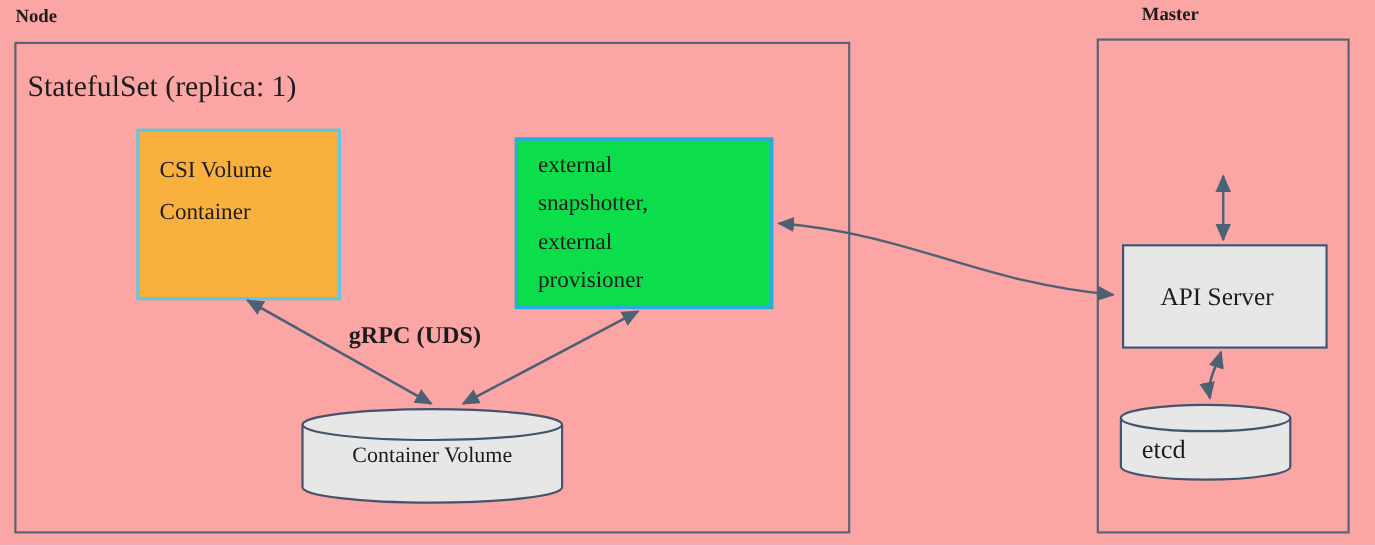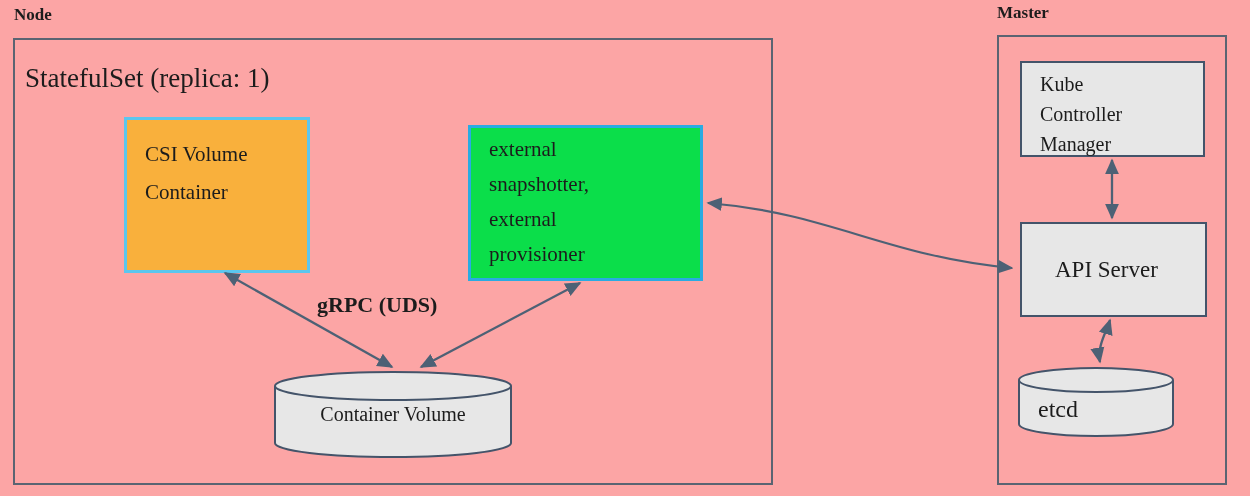--- a/index.html
+++ b/index.html
@@ -53,46 +53,41 @@
       <path d="M 275 386 L 275 443 A 118 14 0 0 0 511 443 L 511 386" style="fill:var(--gray-fill); stroke:var(--gray-border); stroke-width:2;"></path>
       <ellipse cx="393" cy="386" rx="118" ry="14" style="fill:var(--gray-fill); stroke:var(--gray-border); stroke-width:2;"></ellipse>
     </g>
     <g>
       <path d="M 1019 380 L 1019 424 A 77 12 0 0 0 1173 424 L 1173 380" style="fill:var(--gray-fill); stroke:var(--gray-border); stroke-width:2;"></path>
       <ellipse cx="1096" cy="380" rx="77" ry="12" style="fill:var(--gray-fill); stroke:var(--gray-border); stroke-width:2;"></ellipse>
     </g>
   </svg>
 
   <div class="abs region-label" style="left:14px; top:5px;">Node</div>
-  <div class="abs region-label" style="left:997px; top:3px;">Master</div>
+  <div class="abs region-label" style="left:1038px; top:3px;">Master</div>
 
   <div class="abs outer-box" style="left:13px; top:38px; width:760px; height:447px;"></div>
   <div class="abs statefulset-title" style="left:25px; top:47px;">StatefulSet (replica: 1)</div>
 
   <div class="abs fill-box csi-box">
     <span class="line">CSI Volume</span>
     <span class="line">Container</span>
   </div>
 
   <div class="abs fill-box sidecar-box">
     <span class="line">external</span>
     <span class="line">snapshotter,</span>
     <span class="line">external</span>
     <span class="line">provisioner</span>
   </div>
 
   <div class="abs grpc-label">gRPC (UDS)</div>
   <div class="abs emptydir-label">Container Volume</div>
 
   <div class="abs outer-box" style="left:997px; top:35px; width:230px; height:450px;"></div>
-  <div class="abs gray-box kcm-box">
-    <span class="line">Kube</span>
-    <span class="line">Controller</span>
-    <span class="line">Manager</span>
-  </div>
   <div class="abs gray-box api-box">
     <span>API Server</span>
   </div>
   <div class="abs etcd-label">etcd</div>
 
   <svg class="layer arrow-layer" viewBox="0 0 1250 496">
     <defs>
       <marker id="ah" viewBox="0 0 10 10" refX="9" refY="5" markerWidth="7" markerHeight="7" orient="auto-start-reverse">
         <path d="M 0 0.6 L 10 5 L 0 9.4 z" style="fill:var(--arrow);"></path>
       </marker>

